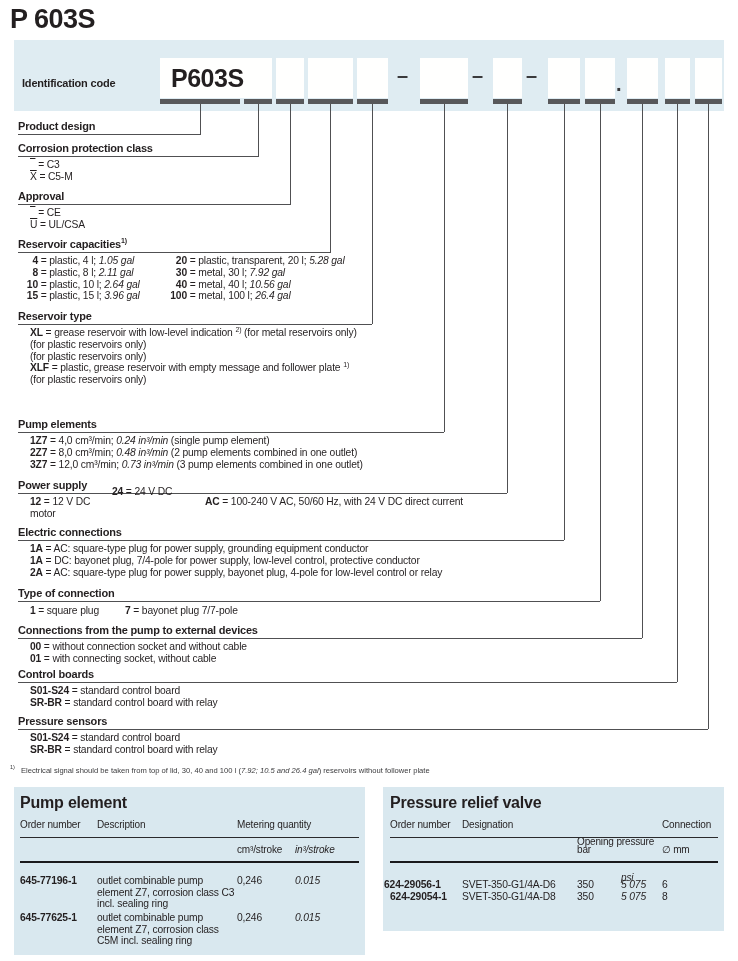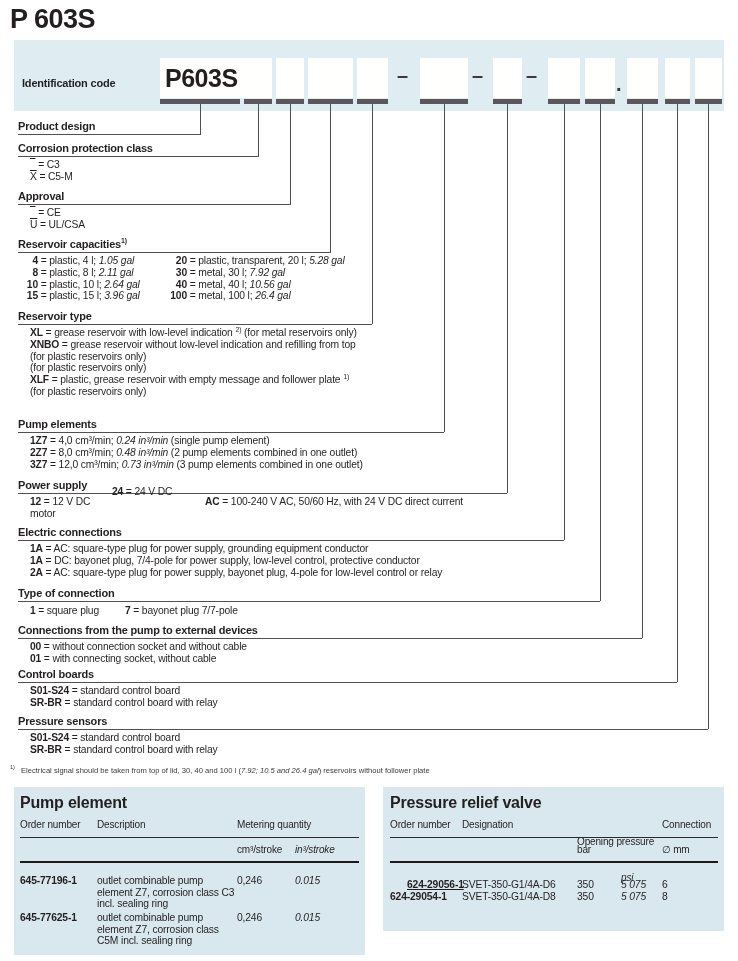--- a/index.html
+++ b/index.html
@@ -3,21 +3,21 @@
 <meta charset="utf-8">
 <style>
   html,body { margin:0; padding:0; background:#fff; }
   .page { position:relative; width:738px; height:961px; background:#ffffff;
           font-family:"Liberation Sans", sans-serif; color:#231f20; overflow:hidden; }
   .abs { position:absolute; }
   .page-title { font-size:27px; font-weight:bold; letter-spacing:-0.5px; }
   .band { background:#dfecf2; }
   .id-label { font-size:11px; font-weight:bold; letter-spacing:-0.2px; }
   .code-box { background:#fffffe; }
-  .code-prefix { font-size:25px; font-weight:bold; line-height:40px; padding-left:5px; letter-spacing:-0.5px; }
+  .code-prefix { font-size:25px; font-weight:bold; line-height:40px; padding-left:11px; letter-spacing:-0.5px; }
   .code-bar { background:#58585a; height:5px; }
   .sep { font-size:20px; font-weight:bold; color:#3a3a3c; line-height:20px; }
   .vline { width:1px; background:#505052; }
   .rule { height:1px; background:#505052; }
   .sec-title { font-size:11px; font-weight:bold; letter-spacing:-0.2px; white-space:nowrap; }
   .opt { font-size:10.3px; letter-spacing:-0.15px; white-space:nowrap; }
   .opt div { line-height:11.8px; }
   .sg-b { font-weight:bold; }
   .sg-i { font-style:italic; }
   .sg-sup { vertical-align:super; font-size:7px; line-height:0; }
@@ -119,21 +119,20 @@
     <div class="cap2"><span class="sg-b">20</span><span class="sg-n"> = plastic, transparent, 20 l; </span><span class="sg-i">5.28 gal</span></div>
     <div class="cap2"><span class="sg-b">30</span><span class="sg-n"> = metal, 30 l; </span><span class="sg-i">7.92 gal</span></div>
     <div class="cap2"><span class="sg-b">40</span><span class="sg-n"> = metal, 40 l; </span><span class="sg-i">10.56 gal</span></div>
     <div class="cap2"><span class="sg-b">100</span><span class="sg-n"> = metal, 100 l; </span><span class="sg-i">26.4 gal</span></div>
   </div>
 
   <div class="abs sec-title" style="left:18px; top:310px;">Reservoir type</div>
   <div class="abs rule" style="left:18px; top:324px; width:354px;"></div>
   <div class="abs opt" style="left:30px; top:327px;">
     <div><span class="sg-b">XL</span><span class="sg-n"> = grease reservoir with low-level indication </span><span class="sg-sup">2)</span><span class="sg-n"> (for metal reservoirs only)</span></div>
-    <div><span class="sg-b">XNBO</span><span class="sg-n"> = grease reservoir without low-level indication and refilling from top</span></div>
     <div><span class="sg-n">(for plastic reservoirs only)</span></div>
     <div><span class="sg-n">(for plastic reservoirs only)</span></div>
     <div><span class="sg-b">XLF</span><span class="sg-n"> = plastic, grease reservoir with empty message and follower plate </span><span class="sg-sup">1)</span></div>
     <div><span class="sg-n">(for plastic reservoirs only)</span></div>
   </div>
 
   <div class="abs sec-title" style="left:18px; top:418px;">Pump elements</div>
   <div class="abs rule" style="left:18px; top:432px; width:426px;"></div>
   <div class="abs opt" style="left:30px; top:435px;">
     <div><span class="sg-b">1Z7</span><span class="sg-n"> = 4,0 cm³/min; </span><span class="sg-i">0.24 in³/min</span><span class="sg-n"> (single pump element)</span></div>
@@ -222,21 +221,21 @@
     <div class="abs th" style="left:7px; top:32px;">Order number</div>
     <div class="abs th" style="left:79px; top:32px;">Designation</div>
     <div class="abs th" style="left:194px; top:32px;margin-top:17px;">Opening pressure</div>
     <div class="abs th" style="left:279px; top:32px;">Connection</div>
     <div class="abs trule1" style="left:7px; top:50px; width:328px;"></div>
     <div class="abs th" style="left:194px; top:57px;">bar</div>
     <div class="abs th i" style="left:238px; top:57px;margin-top:28px;">psi</div>
     <div class="abs th" style="left:279px; top:57px;">∅ mm</div>
     <div class="abs trule2" style="left:7px; top:74px; width:328px;"></div>
 
-    <div class="abs td b" style="left:24px; top:92px;text-decoration:underline;">624-29056-1</div>
+    <div class="abs td b" style="left:1px; top:92px;">624-29056-1</div>
     <div class="abs td" style="left:79px; top:92px;">SVET-350-G1/4A-D6</div>
     <div class="abs td" style="left:194px; top:92px;">350</div>
     <div class="abs td i" style="left:238px; top:92px;">5 075</div>
     <div class="abs td" style="left:279px; top:92px;">6</div>
 
     <div class="abs td b" style="left:7px; top:104px;">624-29054-1</div>
     <div class="abs td" style="left:79px; top:104px;">SVET-350-G1/4A-D8</div>
     <div class="abs td" style="left:194px; top:104px;">350</div>
     <div class="abs td i" style="left:238px; top:104px;">5 075</div>
     <div class="abs td" style="left:279px; top:104px;">8</div>

